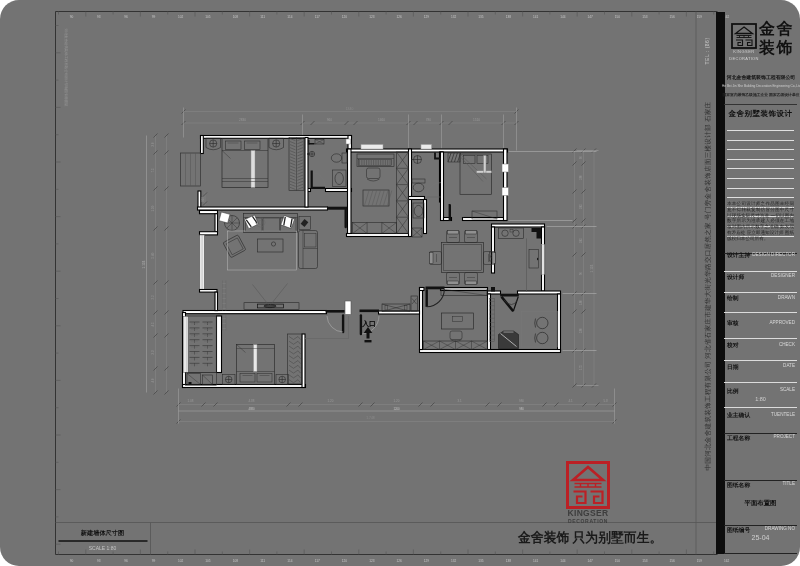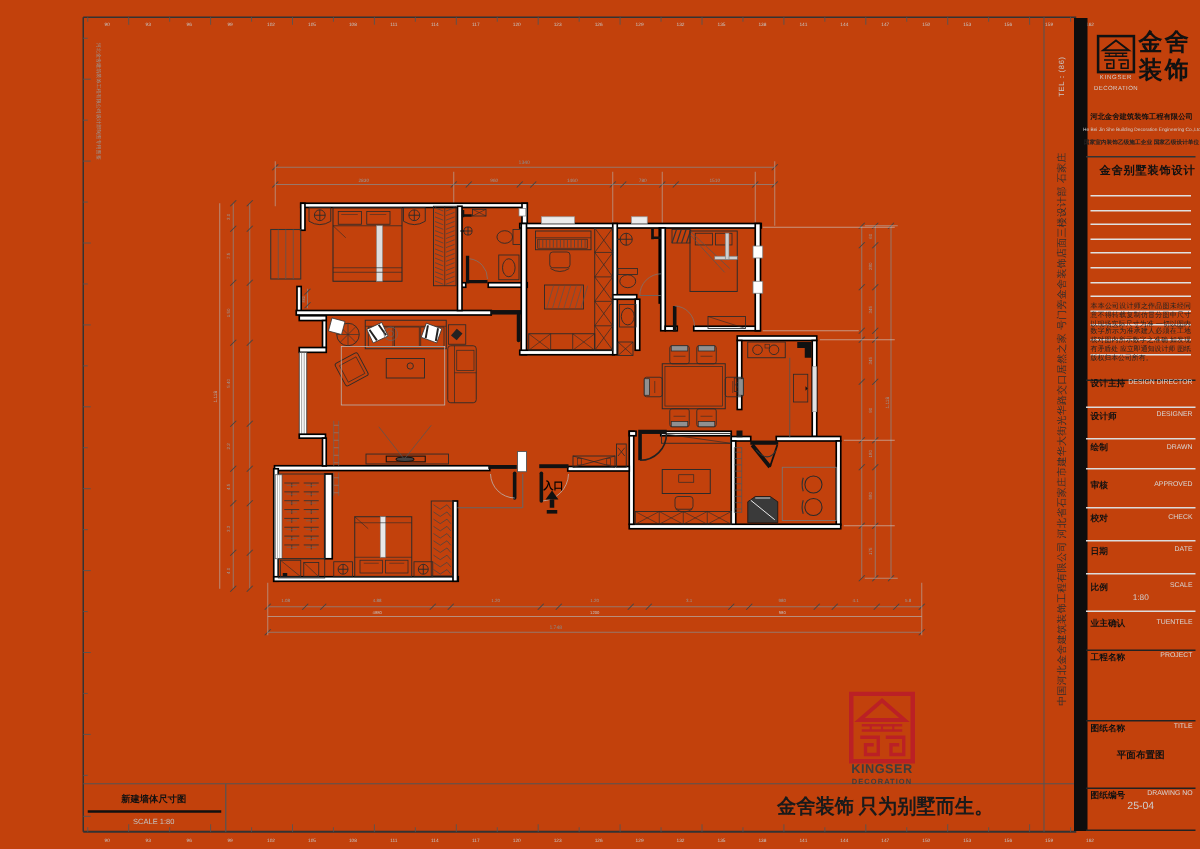--- a/index.html
+++ b/index.html
@@ -1,17 +1,17 @@
 <!DOCTYPE html>
 <html><head>
 <meta charset="utf-8">
 <style>
   html,body{margin:0;padding:0;background:#fff;}
-  #sheet{position:relative;width:800px;height:566px;background:#c2410c;overflow:hidden;will-change:transform;
-         font-family:"Liberation Sans",sans-serif;}
+  #sheet{position:relative;width:800px;height:566px;background:#737373;overflow:hidden;will-change:transform;
+         font-family:"Liberation Sans",sans-serif;border-radius:19px;}
   #plansvg{position:absolute;left:0;top:0;}
   .tb{position:absolute;font-family:"Liberation Sans",sans-serif;color:#1a1a1a;}
 </style>
 </head>
 <body>
 <div id="sheet">
 <svg id="plansvg" width="800" height="566" viewBox="0 0 800 566">
 <g transform="translate(0.5,0.5)">
 
 <g>
@@ -1040,21 +1040,21 @@
 <div class="tb" style="left:759px;top:19px;width:40px;font-size:16px;font-weight:bold;color:#111;font-family:'Liberation Serif',serif;line-height:19px;letter-spacing:1.5px;white-space:nowrap;">金舍<br>装饰</div>
 
 <div class="tb" style="left:725px;top:74px;width:72px;font-size:4.9px;font-weight:bold;color:#111;text-align:center;white-space:nowrap;">河北金舍建筑装饰工程有限公司</div>
 
 <div class="tb" style="left:722px;top:84px;width:78px;font-size:3.2px;color:#cfcfcf;text-align:center;white-space:nowrap;">He Bei Jin She Building Decoration Engineering Co.,Ltd</div>
 
 <div class="tb" style="left:722px;top:91.5px;width:78px;font-size:3.8px;color:#222;text-align:center;white-space:nowrap;font-weight:bold;">国家室内装饰乙级施工企业 国家乙级设计单位</div>
 
 <div class="tb" style="left:724px;top:104px;width:73px;height:0;border-top:1px solid #333;"></div>
 
-<div class="tb" style="left:724px;top:109px;width:73px;font-size:7.5px;font-weight:bold;color:#111;text-align:right;letter-spacing:0.5px;">金舍别墅装饰设计</div>
+<div class="tb" style="left:724px;top:109px;width:73px;font-size:7.5px;font-weight:bold;color:#111;text-align:center;letter-spacing:0.5px;">金舍别墅装饰设计</div>
 
 <div class="tb" style="left:724px;top:104px;width:73px;height:148px;">
       <div style="position:absolute;left:3px;top:26.0px;width:67px;border-top:0.8px solid #e0e0e0;"></div>
       <div style="position:absolute;left:3px;top:35.6px;width:67px;border-top:0.8px solid #e0e0e0;"></div>
       <div style="position:absolute;left:3px;top:45.2px;width:67px;border-top:0.8px solid #e0e0e0;"></div>
       <div style="position:absolute;left:3px;top:54.8px;width:67px;border-top:0.8px solid #e0e0e0;"></div>
       <div style="position:absolute;left:3px;top:64.4px;width:67px;border-top:0.8px solid #e0e0e0;"></div>
       <div style="position:absolute;left:3px;top:74.0px;width:67px;border-top:0.8px solid #e0e0e0;"></div>
       <div style="position:absolute;left:3px;top:83.6px;width:67px;border-top:0.8px solid #e0e0e0;"></div>
       <div style="position:absolute;left:3px;top:93.2px;width:67px;border-top:0.8px solid #e0e0e0;"></div>

